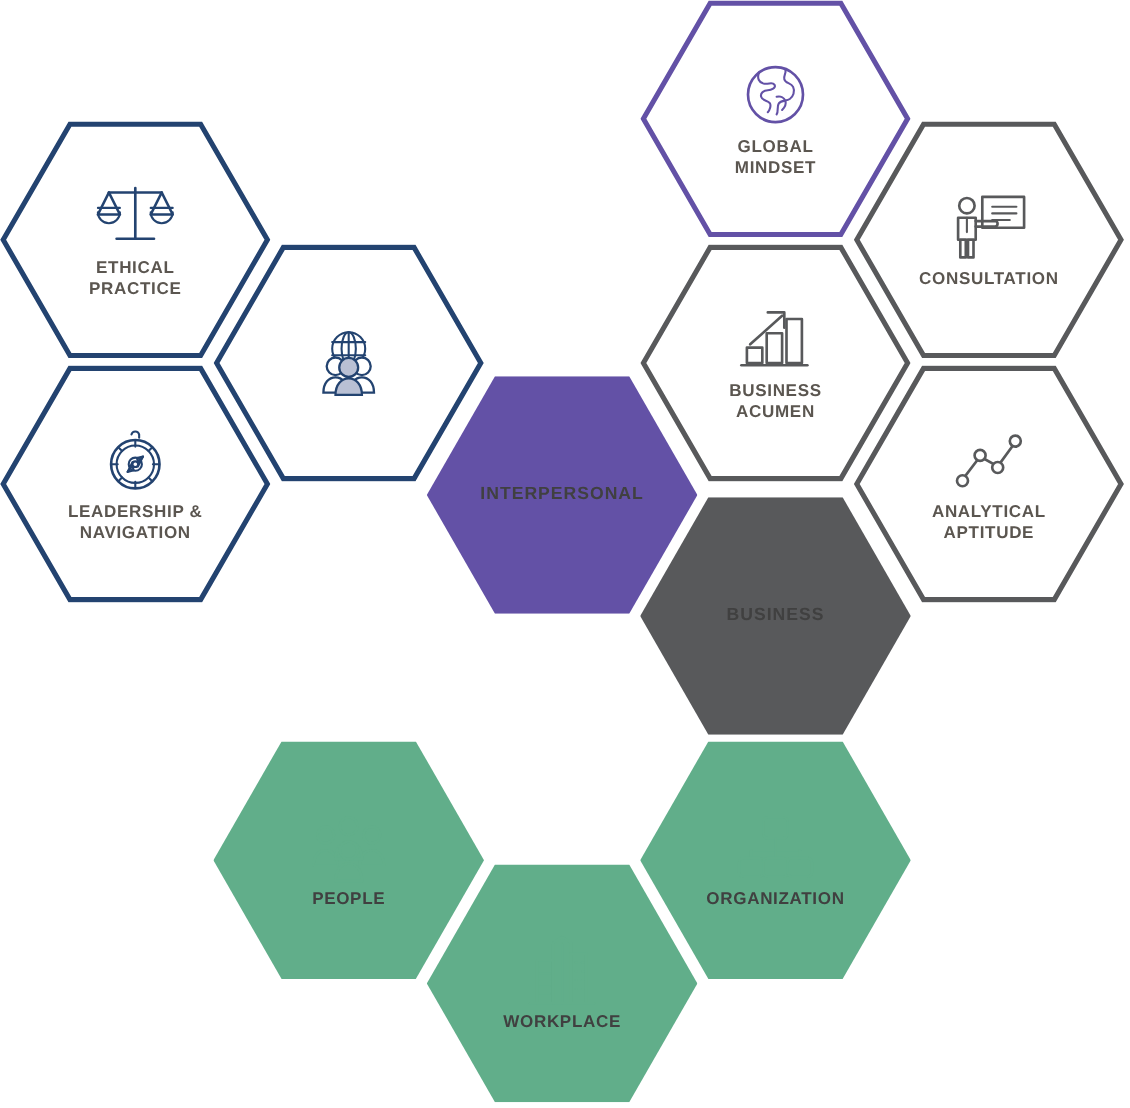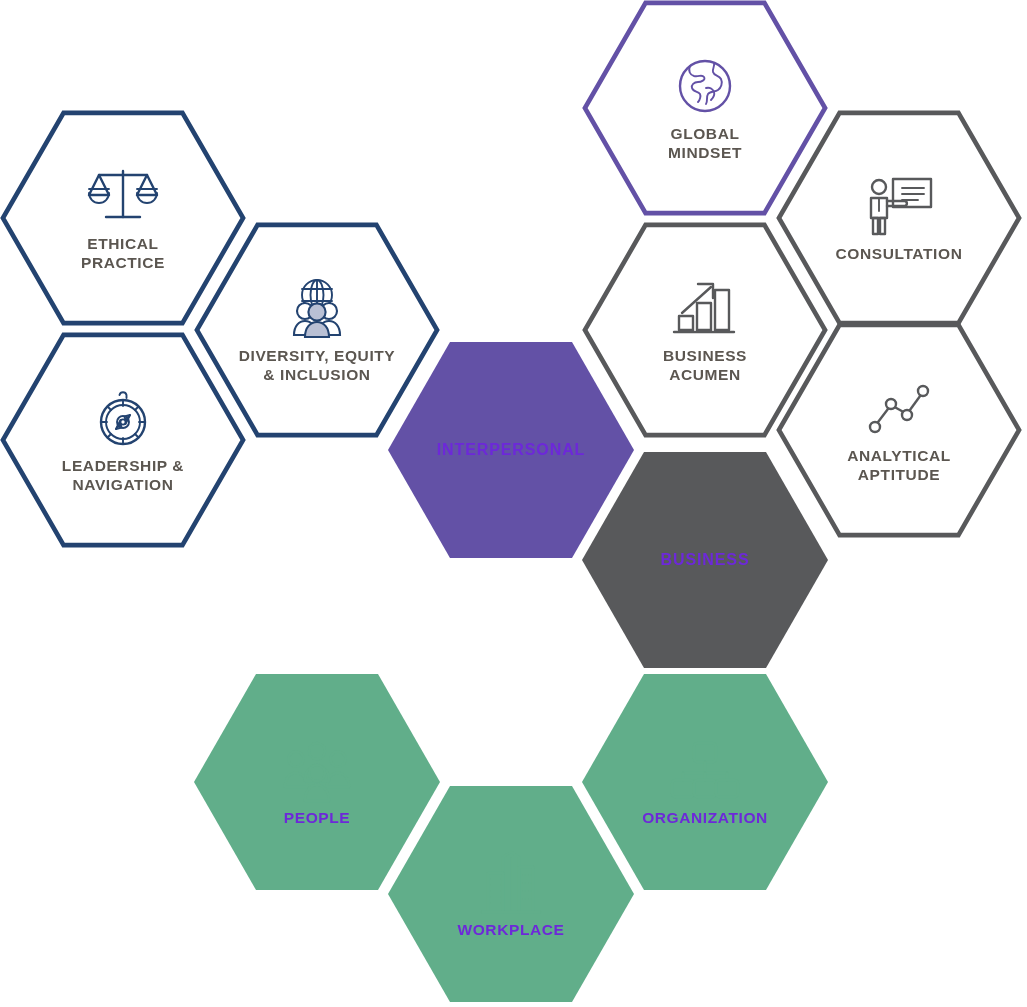--- a/index.html
+++ b/index.html
@@ -17,21 +17,21 @@
     pointer-events:none;
   }
   .ico{width:74px;height:66px;display:block;}
   .ico svg{width:100%;height:100%;display:block;overflow:visible;}
   .lbl{
     font-size:15.5px;font-weight:700;letter-spacing:0.6px;
     line-height:1.22;text-align:center;white-space:pre-line;
     text-transform:uppercase;
   }
   .outline .lbl{color:#5b5650;}
-  .solid .lbl{color:#6d28d9;}
+  .solid .lbl{color:#404040;}
   
   .core .lbl{font-size:16px;letter-spacing:0.9px;}
   .core .hexinner{justify-content:center;}
   .lbl-pad{padding-top:4px;}
 </style>
 </head>
 <body>
 
 <div id="stage">
     <div class="hex outline" style="left: 0px; top: 110px;">
@@ -69,22 +69,20 @@
             <line fill="none" stroke="#234370" stroke-width="1.9" stroke-linecap="round" stroke-linejoin="round" x1="22" y1="26" x2="52" y2="26"></line>
             <line fill="none" stroke="#234370" stroke-width="1.9" stroke-linecap="round" stroke-linejoin="round" x1="37" y1="5" x2="37" y2="35"></line>
             <path fill="#ffffff" stroke="#234370" stroke-width="2.1" d="M14 60c0-9 5-14 11-14s11 5 11 14z"></path>
             <circle fill="#ffffff" stroke="#234370" stroke-width="2.1" cx="25" cy="36" r="8"></circle>
             <path fill="#ffffff" stroke="#234370" stroke-width="2.1" d="M38 60c0-9 5-14 11-14s11 5 11 14z"></path>
             <circle fill="#ffffff" stroke="#234370" stroke-width="2.1" cx="49" cy="36" r="8"></circle>
             <path fill="#b9c0d4" stroke="#234370" stroke-width="2.1" d="M25 62c0-9.5 5.4-15 12-15s12 5.5 12 15z"></path>
             <circle fill="#b9c0d4" stroke="#234370" stroke-width="2.1" cx="37" cy="37" r="8.6"></circle>
           </svg>
         </span>
-        <span class="lbl lbl-pad">DIVERSITY, EQUITY
-&amp; INCLUSION</span>
       </div>
     </div>
     <div class="hex outline" style="left: 0px; top: 332px;">
       <svg class="shape" viewBox="0 0 246 216" preserveAspectRatio="none">
         <polygon points="63.59,2.90 182.41,2.90 243.10,108.00 182.41,213.10 63.59,213.10 2.90,108.00" fill="#ffffff" stroke="#234370" stroke-width="4.6" stroke-linejoin="miter"></polygon>
       </svg>
       <div class="hexinner">
         <span class="ico">
           <svg viewBox="0 0 74 66">
             <path fill="none" stroke="#234370" stroke-width="1.9" stroke-linecap="round" stroke-linejoin="round" d="M33.5 10a3.6 3.6 0 0 1 7 0v3"></path>
@@ -160,21 +158,21 @@
             <rect fill="none" stroke="#58595B" stroke-width="2.4" stroke-linecap="round" stroke-linejoin="round" x="47" y="15" width="14" height="40"></rect>
             <line fill="none" stroke="#58595B" stroke-width="2.4" stroke-linecap="round" stroke-linejoin="round" x1="6" y1="57" x2="66" y2="57"></line>
             <line fill="none" stroke="#58595B" stroke-width="2.4" stroke-linecap="round" stroke-linejoin="round" x1="14" y1="38" x2="43" y2="12"></line>
             <path fill="none" stroke="#58595B" stroke-width="2.4" stroke-linecap="round" stroke-linejoin="round" d="M30 9h15v14"></path>
           </svg>
         </span>
         <span class="lbl lbl-pad">BUSINESS
 ACUMEN</span>
       </div>
     </div>
-    <div class="hex outline" style="left: 776px; top: 322px;">
+    <div class="hex outline" style="left: 776px; top: 332px;">
       <svg class="shape" viewBox="0 0 246 216" preserveAspectRatio="none">
         <polygon points="63.59,2.90 182.41,2.90 243.10,108.00 182.41,213.10 63.59,213.10 2.90,108.00" fill="#ffffff" stroke="#58595B" stroke-width="4.6" stroke-linejoin="miter"></polygon>
       </svg>
       <div class="hexinner">
         <span class="ico">
           <svg viewBox="0 0 74 66">
             <line fill="none" stroke="#58595B" stroke-width="2.4" stroke-linecap="round" stroke-linejoin="round" x1="13" y1="51" x2="29" y2="30"></line>
             <line fill="none" stroke="#58595B" stroke-width="2.4" stroke-linecap="round" stroke-linejoin="round" x1="29" y1="30" x2="45" y2="39"></line>
             <line fill="none" stroke="#58595B" stroke-width="2.4" stroke-linecap="round" stroke-linejoin="round" x1="45" y1="39" x2="61" y2="17"></line>
             <circle fill="#ffffff" stroke="#58595B" stroke-width="2.4" cx="13" cy="52" r="5"></circle>

